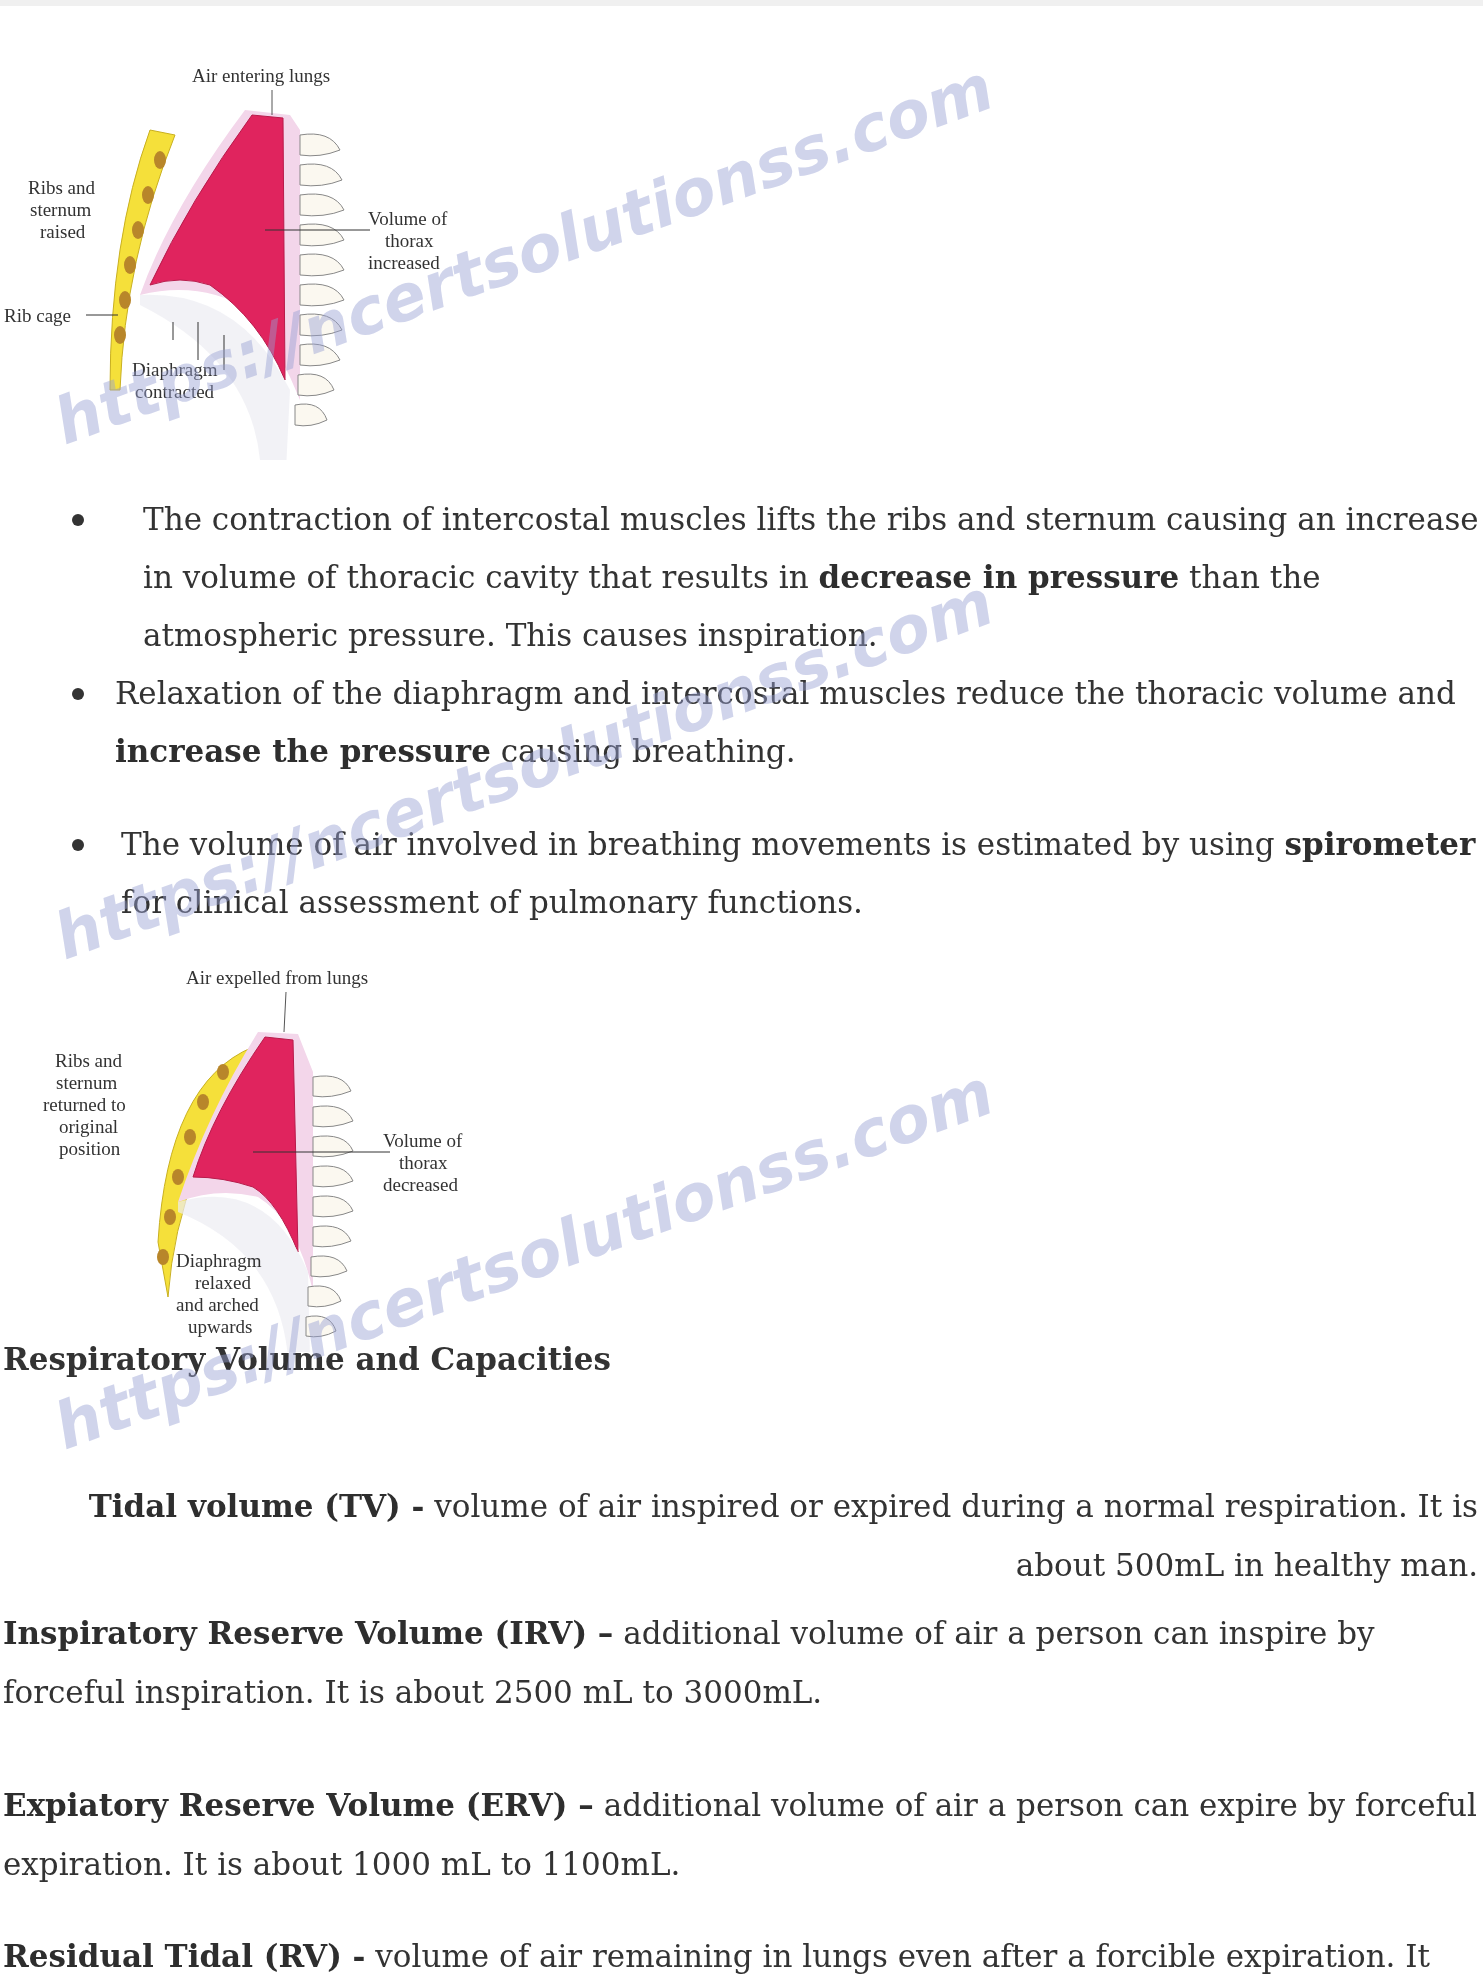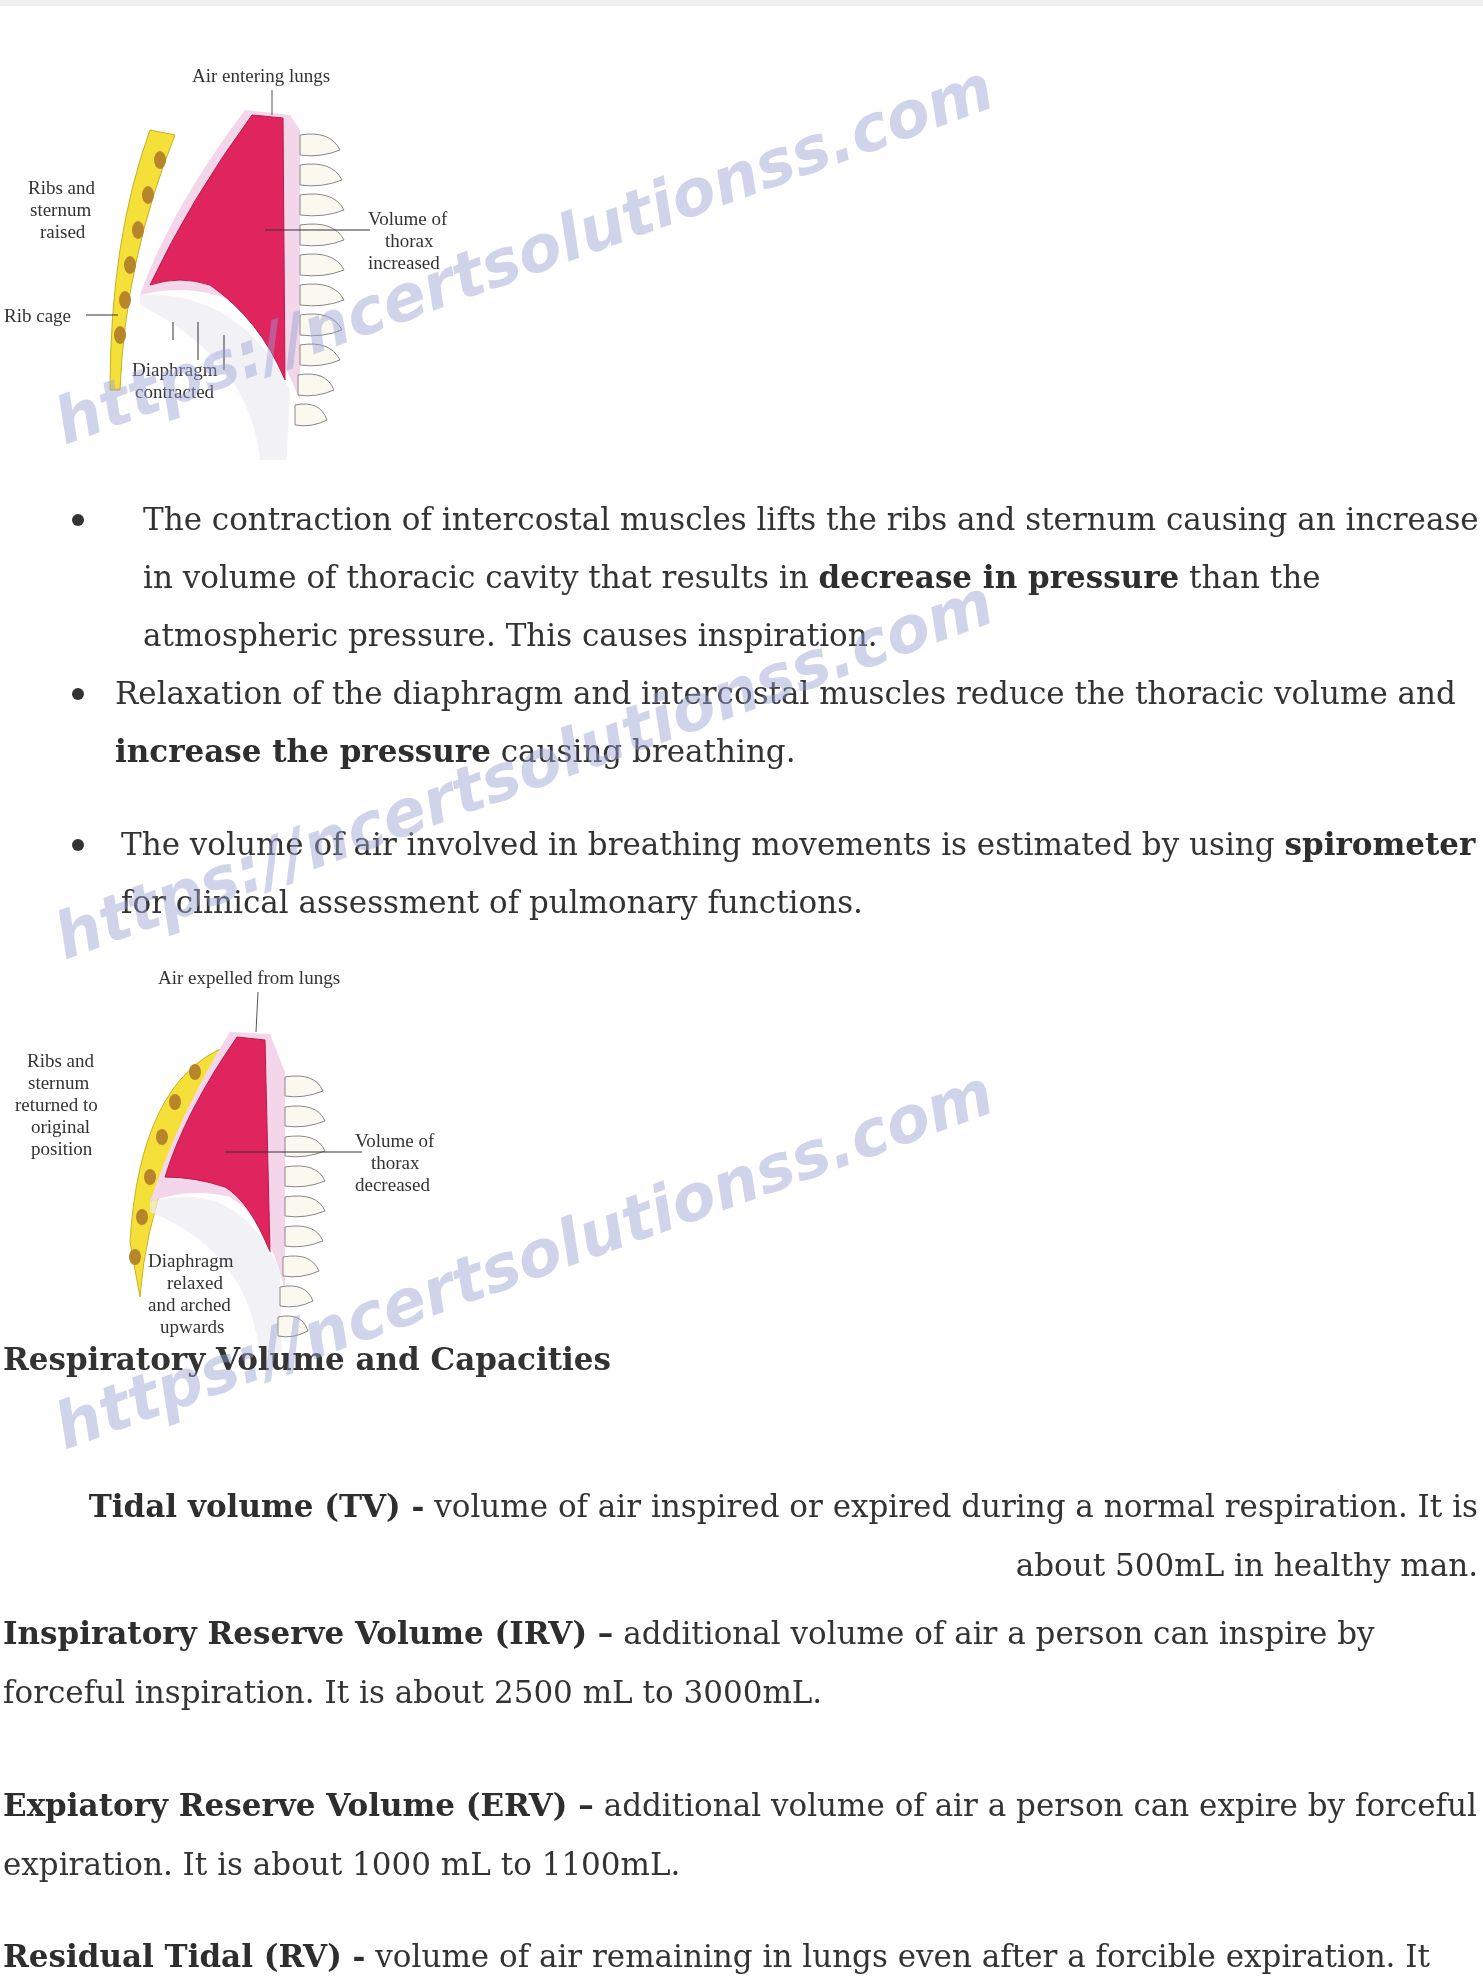--- a/index.html
+++ b/index.html
@@ -73,21 +73,21 @@
 
 <div class="bullets">
   <span class="dot" style="top:514px;"></span>
   <div class="li" style="top:490px;margin-left:28px;"><span>The contraction of intercostal muscles lifts the ribs and sternum causing an increase in volume of thoracic cavity that results in </span><b>decrease in pressure</b><span> than the atmospheric pressure. This causes inspiration.</span></div>
   <span class="dot" style="top:688px;"></span>
   <div class="li" style="top:664px;"><span>Relaxation of the diaphragm and intercostal muscles reduce the thoracic volume and </span><b>increase the pressure</b><span> causing breathing.</span></div>
   <span class="dot" style="top:839px;"></span>
   <div class="li" style="top:815px;margin-left:6px;"><span>The volume of air involved in breathing movements is estimated by using </span><b>spirometer</b><span> for clinical assessment of pulmonary functions.</span></div>
 </div>
 
-<div class="diagram" style="top:962px;">
+<div class="diagram" style="top:962px;margin-left:28px;">
   <svg width="470" height="390" viewBox="0 0 470 390">
     <path d="M225 85 Q140 120 130 280 L140 335 Q150 200 235 95 Z" fill="#f5e03a" stroke="#c9b020" stroke-width="1"></path>
     <g fill="#b8862a">
         <ellipse cx="195" cy="110" rx="6" ry="8"></ellipse>
         <ellipse cx="175" cy="140" rx="6" ry="8"></ellipse>
         <ellipse cx="162" cy="175" rx="6" ry="8"></ellipse>
         <ellipse cx="150" cy="215" rx="6" ry="8"></ellipse>
         <ellipse cx="142" cy="255" rx="6" ry="8"></ellipse>
         <ellipse cx="135" cy="295" rx="6" ry="8"></ellipse>
       </g>

